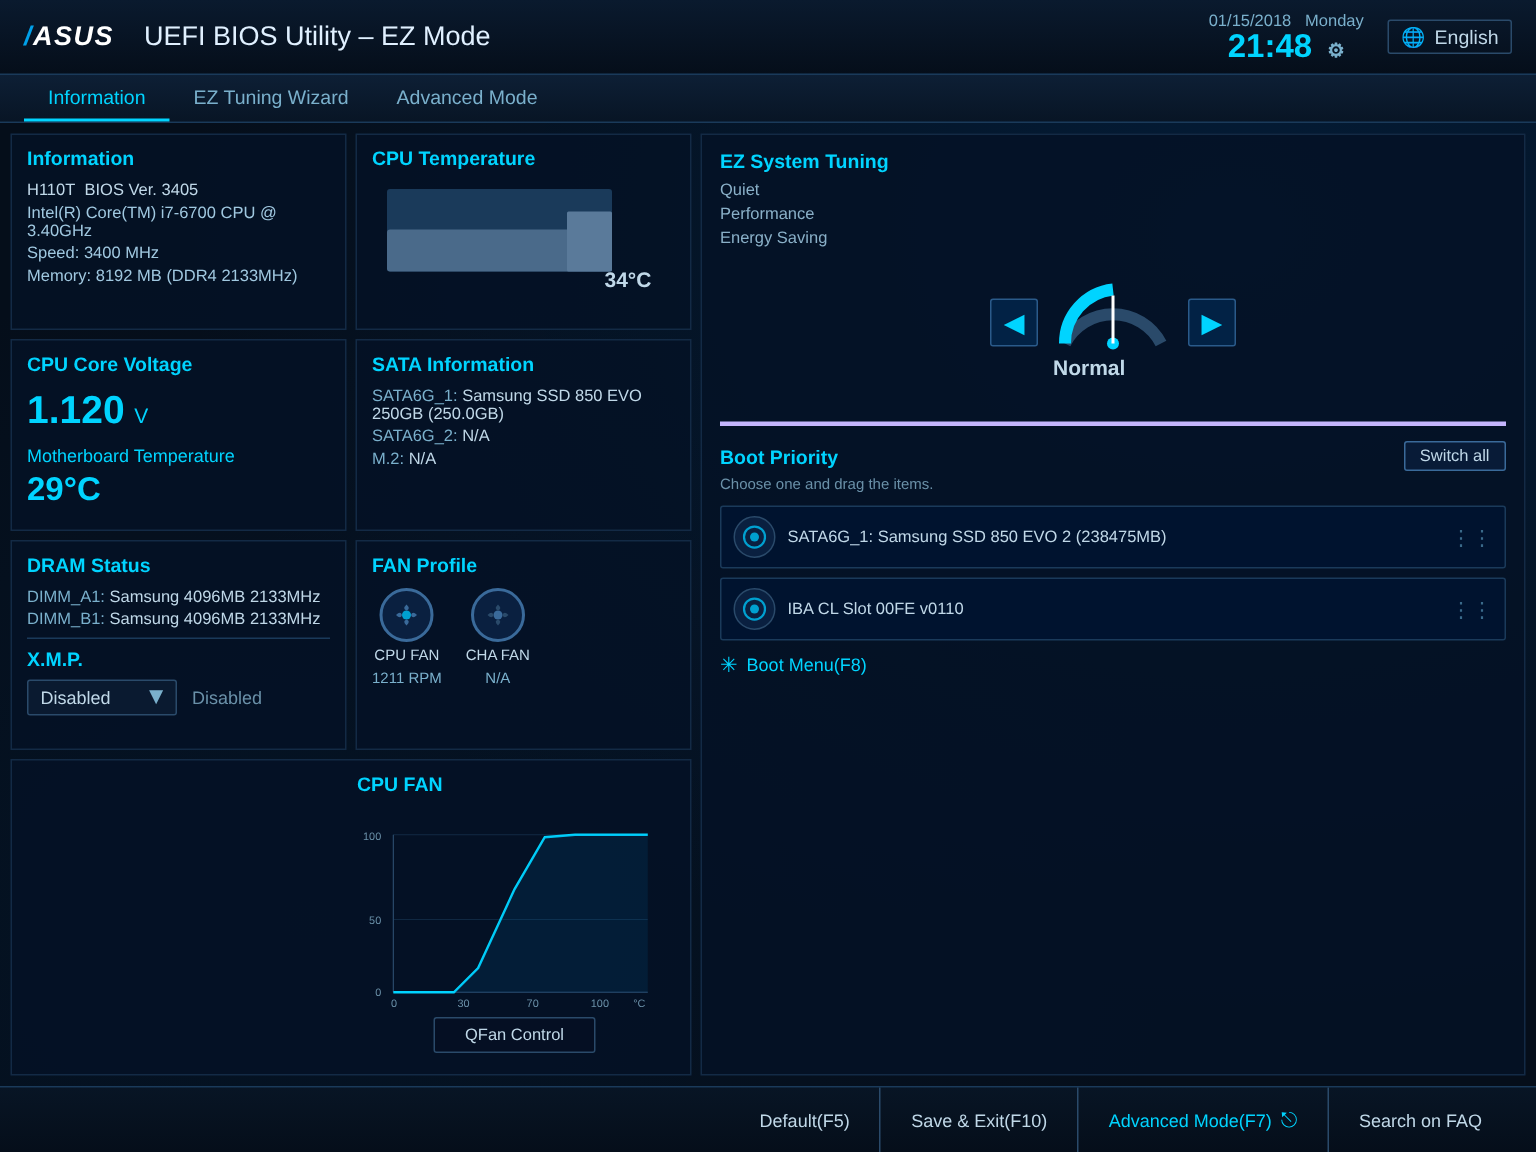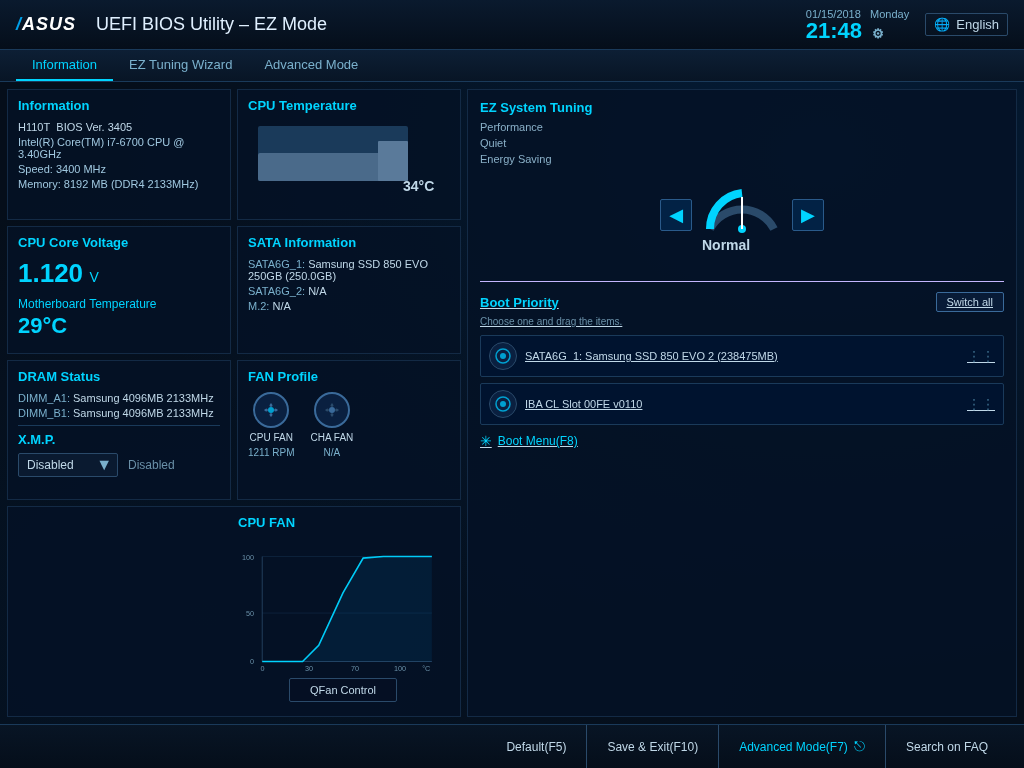--- a/index.html
+++ b/index.html
@@ -65,21 +65,21 @@
     .header-right {
       margin-left: auto;
       display: flex;
       align-items: center;
       gap: 16px;
     }
 
     .datetime {
       display: flex;
       flex-direction: column;
-      align-items: flex-start;
+      align-items: center;
     }
 
     .date-text {
       color: #7ab0cc;
       font-size: 11px;
     }
 
     .time-text {
       color: #00d4ff;
       font-size: 22px;
@@ -199,23 +199,22 @@
 
     .dial-label {
       color: #c0d8e8;
       font-size: 14px;
       font-weight: bold;
     }
 
     
     .boot-section {
       margin-top: 28px;
-      border-top: 1px solid #c4b5fd;
+      border-top: 3px solid #c4b5fd;
       padding-top: 10px;
-      text-decoration: underline;
     }
 
     .boot-header {
       display: flex;
       justify-content: space-between;
       align-items: center;
       margin-bottom: 4px;
     }
 
     .boot-title {
@@ -496,22 +495,22 @@
           <rect x="130" y="20" width="30" height="40" fill="#5a7a9a" rx="1"></rect>
           <text x="155" y="70" fill="#c0d8e8" font-size="14" font-weight="bold">34°C</text>
         </svg>
       </div>
     </div>
 
     <div class="cell" style="grid-column:3; grid-row:1/5; padding:10px 12px; overflow-y:auto;">
       <div class="ez-title">EZ System Tuning</div>
 
       <div class="tuning-options">
+        <div class="tuning-option">Quiet</div>
         <div class="tuning-option">Performance</div>
-        <div class="tuning-option">Quiet</div>
         <div class="tuning-option">Energy Saving</div>
       </div>
 
       <div class="tuning-dial-row">
         <div class="dial-arrow">◀</div>
 
         <div style="display:flex; flex-direction:column; align-items:flex-start;">
           <svg width="80" height="60">
 
             <path d="M 8 52 A 36 36 0 0 1 72 52" fill="none" stroke="#2a4a6a" stroke-width="8"></path>

